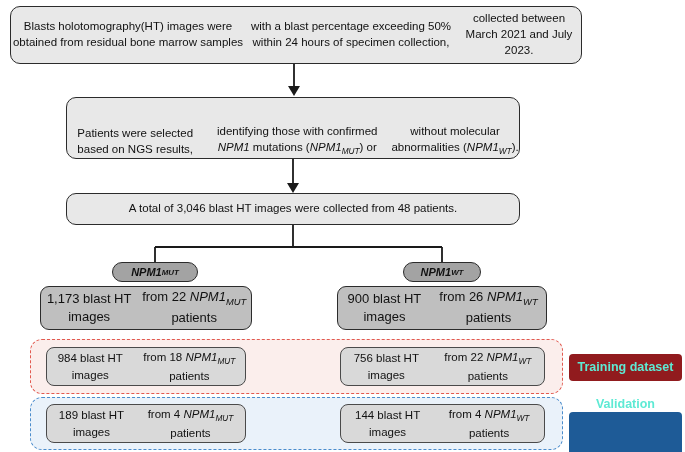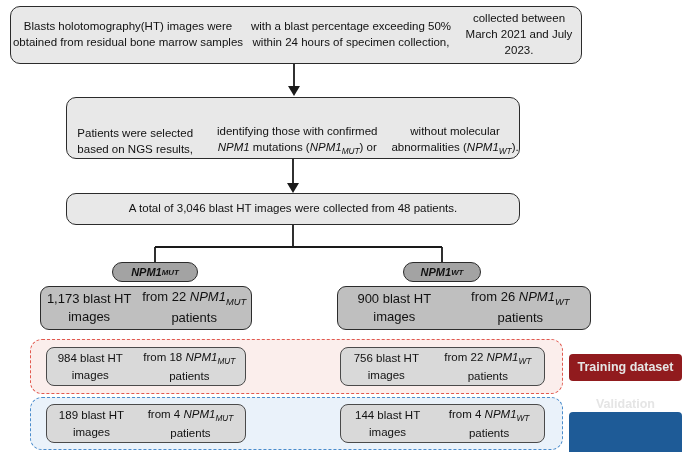--- a/index.html
+++ b/index.html
@@ -65,42 +65,42 @@
     justify-content: center;
     font-weight: bold;
     font-style: italic;
     font-size: 11px;
     z-index: 2;
   }
   .badge-mut { left: 112px; top: 262px; width: 86px; }
   .badge-wt  { left: 403px; top: 262px; width: 78px; }
 
   .box-mut-total { left: 40px;  top: 286px; width: 212px; height: 44px; }
-  .box-wt-total  { left: 337px; top: 286px; width: 254px; height: 44px; }
+  .box-wt-total  { left: 337px; top: 286px; width: 210px; height: 44px; }
 
   .group { position: absolute; border-radius: 12px; z-index: 0; }
   .group-training {
     left: 30px; top: 339px; width: 533px; height: 55px;
     background: var(--training_fill, #fbeeec);
     border: 1.6px dashed var(--training_border, #e2594f);
   }
   .group-validation {
     left: 30px; top: 397px; width: 533px; height: 53px;
     background: var(--validation_fill, #eaf2fa);
     border: 1.6px dashed var(--validation_border, #4a8ccc);
   }
 
   .box-mut-train { left: 46px;  top: 347px; width: 200px; height: 39px; }
   .box-wt-train  { left: 340px; top: 347px; width: 205px; height: 39px; }
   .box-mut-val   { left: 46px;  top: 404px; width: 200px; height: 39px; }
   .box-wt-val    { left: 340px; top: 404px; width: 205px; height: 39px; }
 
   .dataset-label {
     position: absolute;
-    color: #e5e5e5;
+    color: #5eead4;
     font-weight: bold;
     font-size: 12.5px;
     display: flex;
     flex-direction: column;
     align-items: center;
     justify-content: center;
     text-align: center;
     border-radius: 4px;
     z-index: 2;
     line-height: 1.3;

